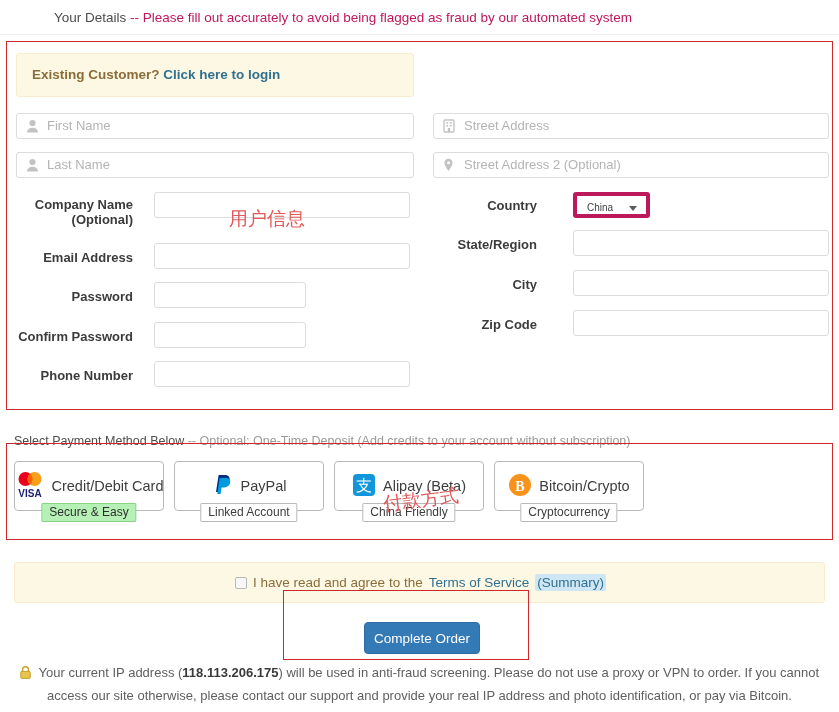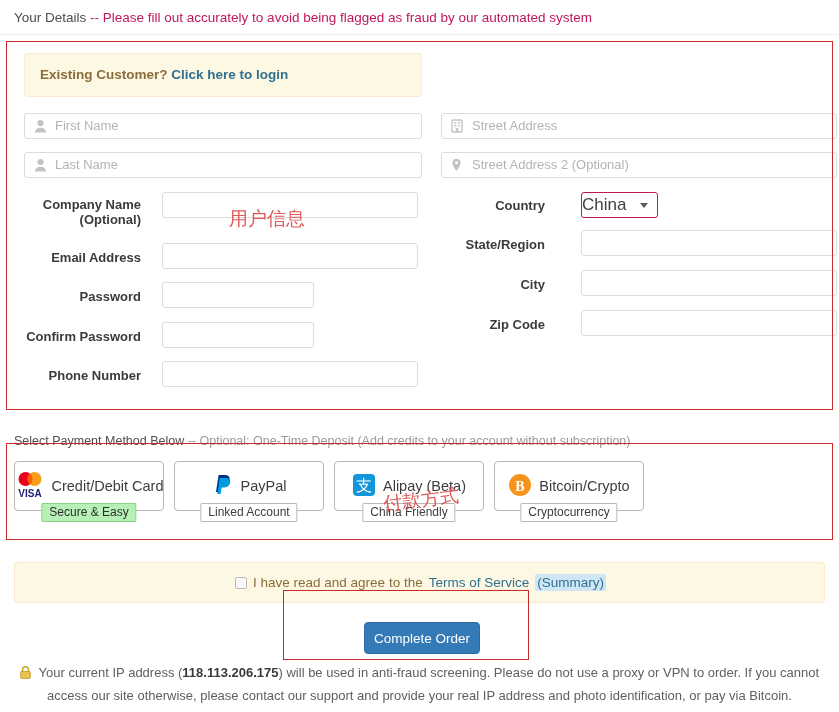--- a/index.html
+++ b/index.html
@@ -24,24 +24,24 @@
   
   #details-panel { left: 0; top: 0; width: 839px; height: 419px; border: none; }
   #details-head {
     position: absolute; left: 0; top: 0; width: 839px; height: 35px;
     line-height: 35px; padding-left: 14px;
     font-size: 13.5px; color: #5b5b5b;
     border-bottom: 1px solid #eeeeee;
     background: #fff;
     white-space: nowrap;
   }
-  #details-head .hd-strong { color: #4c4c4c; }
+  #details-head .hd-strong { color: #4c4c4c; margin-left: 40px; }
   #details-head .hd-soft { color: #be185d; }
 
-  .details-body { position: absolute; left: 8px; top: 35px; width: 747px; height: 384px; }
+  .details-body { position: absolute; left: 0; top: 35px; width: 747px; height: 384px; }
 
   
   .alert-login {
     position: absolute;
     left: 16px; top: 18px;
     width: 398px; height: 44px;
     background: #fcf8e3;
     border: 1px solid #faebcc;
     border-radius: 3px;
     line-height: 42px;
@@ -77,27 +77,27 @@
     color: #3b3b3b;
     font-weight: 600;
     line-height: 15px;
     white-space: nowrap;
   }
 
   
   .sel {
     position: absolute;
     height: 26px;
-    border: 1px solid #be185d;
+    border: 4px solid #be185d;
     border-radius: 3px;
     background: #fff;
-    font-size: 17px;
+    font-size: 10px;
     color: #404040;
     line-height: 24px;
-    padding-left: 0;
+    padding-left: 10px;
   }
   .sel .caret {
     position: absolute; right: 9px; top: 10px;
     width: 0; height: 0;
     border-left: 4px solid transparent;
     border-right: 4px solid transparent;
     border-top: 5px solid #5a5a5a;
   }
 
   

